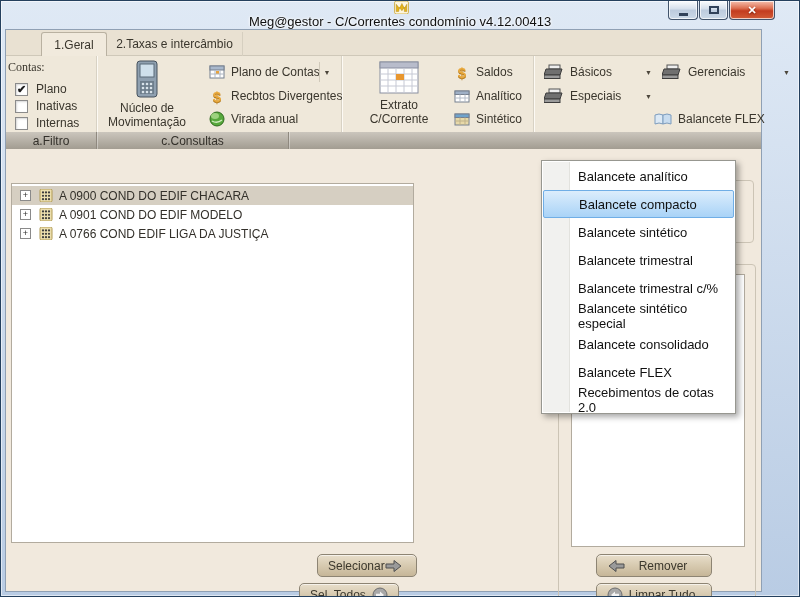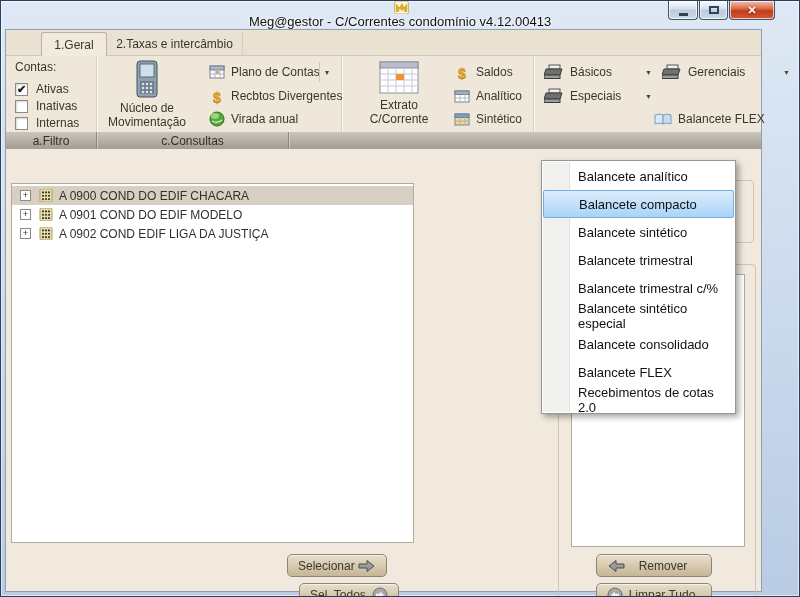--- a/index.html
+++ b/index.html
@@ -23,21 +23,21 @@
   .client{position:absolute;left:4px;top:28px;width:757px;height:563px;background:#f1e9dd;border:1px solid #8fa0b4;}
   
   .tabrow{position:absolute;left:0;top:0;width:100%;height:26px;background:#e9e1d2;border-bottom:1px solid #cfc8b9;}
   .tab{position:absolute;top:2px;height:24px;display:flex;align-items:center;justify-content:center;
     font-size:12px;color:#3a362d;}
   .tab.active{left:35px;width:66px;background:#f1eadd;border:1px solid #b9b1a1;border-bottom:none;border-radius:3px 3px 0 0;}
   .tab.idle{left:101px;width:136px;border-right:1px solid #d6cfc0;}
   
   .ribbon{position:absolute;left:0;top:26px;width:100%;height:76px;background:#efe8da;}
   .rsec{position:absolute;top:0;height:76px;border-right:1px solid #d8d2c4;box-shadow:1px 0 0 #fdfaf4;}
-  .contas{position:absolute;left:9px;top:4px;font-size:12px;color:#3a362d;}
+  .contas{position:absolute;left:2px;top:4px;font-size:12px;color:#3a362d;font-family:Liberation Serif, serif;}
   .chkrow{position:absolute;left:9px;display:flex;align-items:center;height:16px;}
   .chk{width:13px;height:13px;background:#fff;border:1px solid #8b8b8b;box-shadow:inset 1px 1px 2px #d7d7d7;
     display:flex;align-items:center;justify-content:center;font-size:11px;font-weight:bold;color:#1d1d1d;line-height:10px;}
   .chklbl{margin-left:8px;font-size:12px;color:#3a362d;}
   .bigbtn{position:absolute;display:flex;flex-direction:column;align-items:center;justify-content:flex-start;
     width:84px;height:72px;cursor:default;border-radius:3px;}
   .biglbl{font-size:12px;color:#3a362d;text-align:center;line-height:14px;}
   .rrow{position:absolute;height:20px;display:flex;align-items:center;font-size:12px;color:#3a362d;}
   .rrow .txt{margin-left:6px;white-space:nowrap;}
   .caret{font-size:7px;color:#4c463b;margin-left:8px;}
@@ -100,21 +100,21 @@
       <div class="tab idle">2.Taxas e intercâmbio</div>
     </div>
 
     <div class="ribbon">
       <div class="rsec" style="left:0;width:91px;">
         <div class="contas">Contas:</div>
         <div class="chkrow" style="top:25px;">
           <div class="chk">
               <span>✔</span>
             </div>
-          <span class="chklbl">Ativas</span>
+          <span class="chklbl">Plano</span>
         </div>
         <div class="chkrow" style="top:42px;">
           <div class="chk">
               <span></span>
             </div>
           <span class="chklbl">Inativas</span>
         </div>
         <div class="chkrow" style="top:59px;">
           <div class="chk">
               <span></span>
@@ -304,29 +304,29 @@
             <circle cx="4" cy="3.4" r="1.1" fill="#3c3c3c"></circle>
               <circle cx="7" cy="3.4" r="1.1" fill="#3c3c3c"></circle>
               <circle cx="10" cy="3.4" r="1.1" fill="#3c3c3c"></circle>
             <circle cx="4" cy="6.8" r="1.1" fill="#3c3c3c"></circle>
               <circle cx="7" cy="6.8" r="1.1" fill="#3c3c3c"></circle>
               <circle cx="10" cy="6.8" r="1.1" fill="#3c3c3c"></circle>
             <circle cx="4" cy="10.2" r="1.1" fill="#3c3c3c"></circle>
               <circle cx="7" cy="10.2" r="1.1" fill="#3c3c3c"></circle>
               <circle cx="10" cy="10.2" r="1.1" fill="#3c3c3c"></circle>
           </svg>
-          <span>A 0902 COND EDIF LIGA DA JUSTIÇA</span>
+          <span>A 0766 COND EDIF LIGA DA JUSTIÇA</span>
         </div>
       </div>
 
       <div class="grpbox" style="left:558px;top:31px;width:190px;height:63px;"></div>
       <div class="grpbox" style="left:552px;top:115px;width:198px;height:352px;"></div>
       <div class="rlist"></div>
 
-      <div class="tanbtn" style="left:281px;top:405px;width:100px;justify-content:space-between;">
+      <div class="tanbtn" style="left:311px;top:405px;width:100px;justify-content:flex-start;">
         <span>Selecionar</span>
         <svg width="18" height="14" viewBox="0 0 18 14">
           <path d="M1 5 L9 5 L9 1.5 L16 7 L9 12.5 L9 9 L1 9 Z" fill="#9a9a9a" stroke="#4f4f4f"></path>
         </svg>
       </div>
       <div class="tanbtn" style="left:293px;top:434px;width:100px;justify-content:space-between;">
         <span>Sel. Todos</span>
         <svg width="16" height="16" viewBox="0 0 16 16">
           <circle cx="8" cy="8" r="7" fill="#a8a8a8" stroke="#6d6d6d"></circle>
           <path d="M4 6.8 L8 6.8 L8 4.6 L12 8 L8 11.4 L8 9.2 L4 9.2 Z" fill="#f2f2f2"></path>

